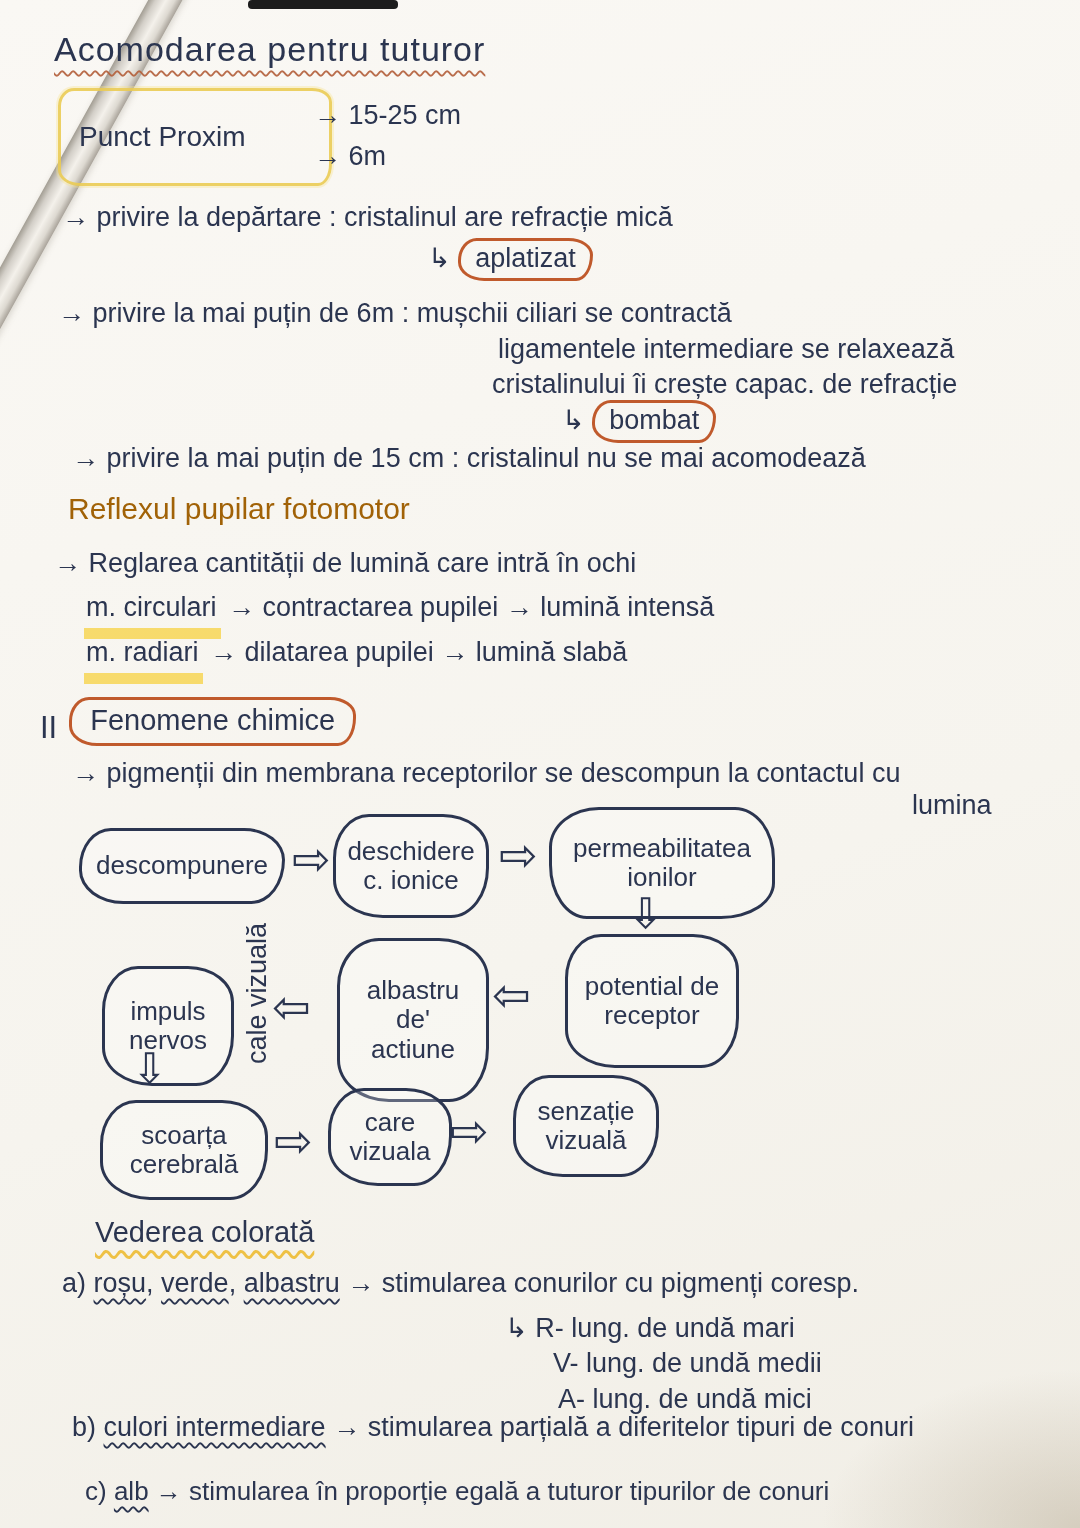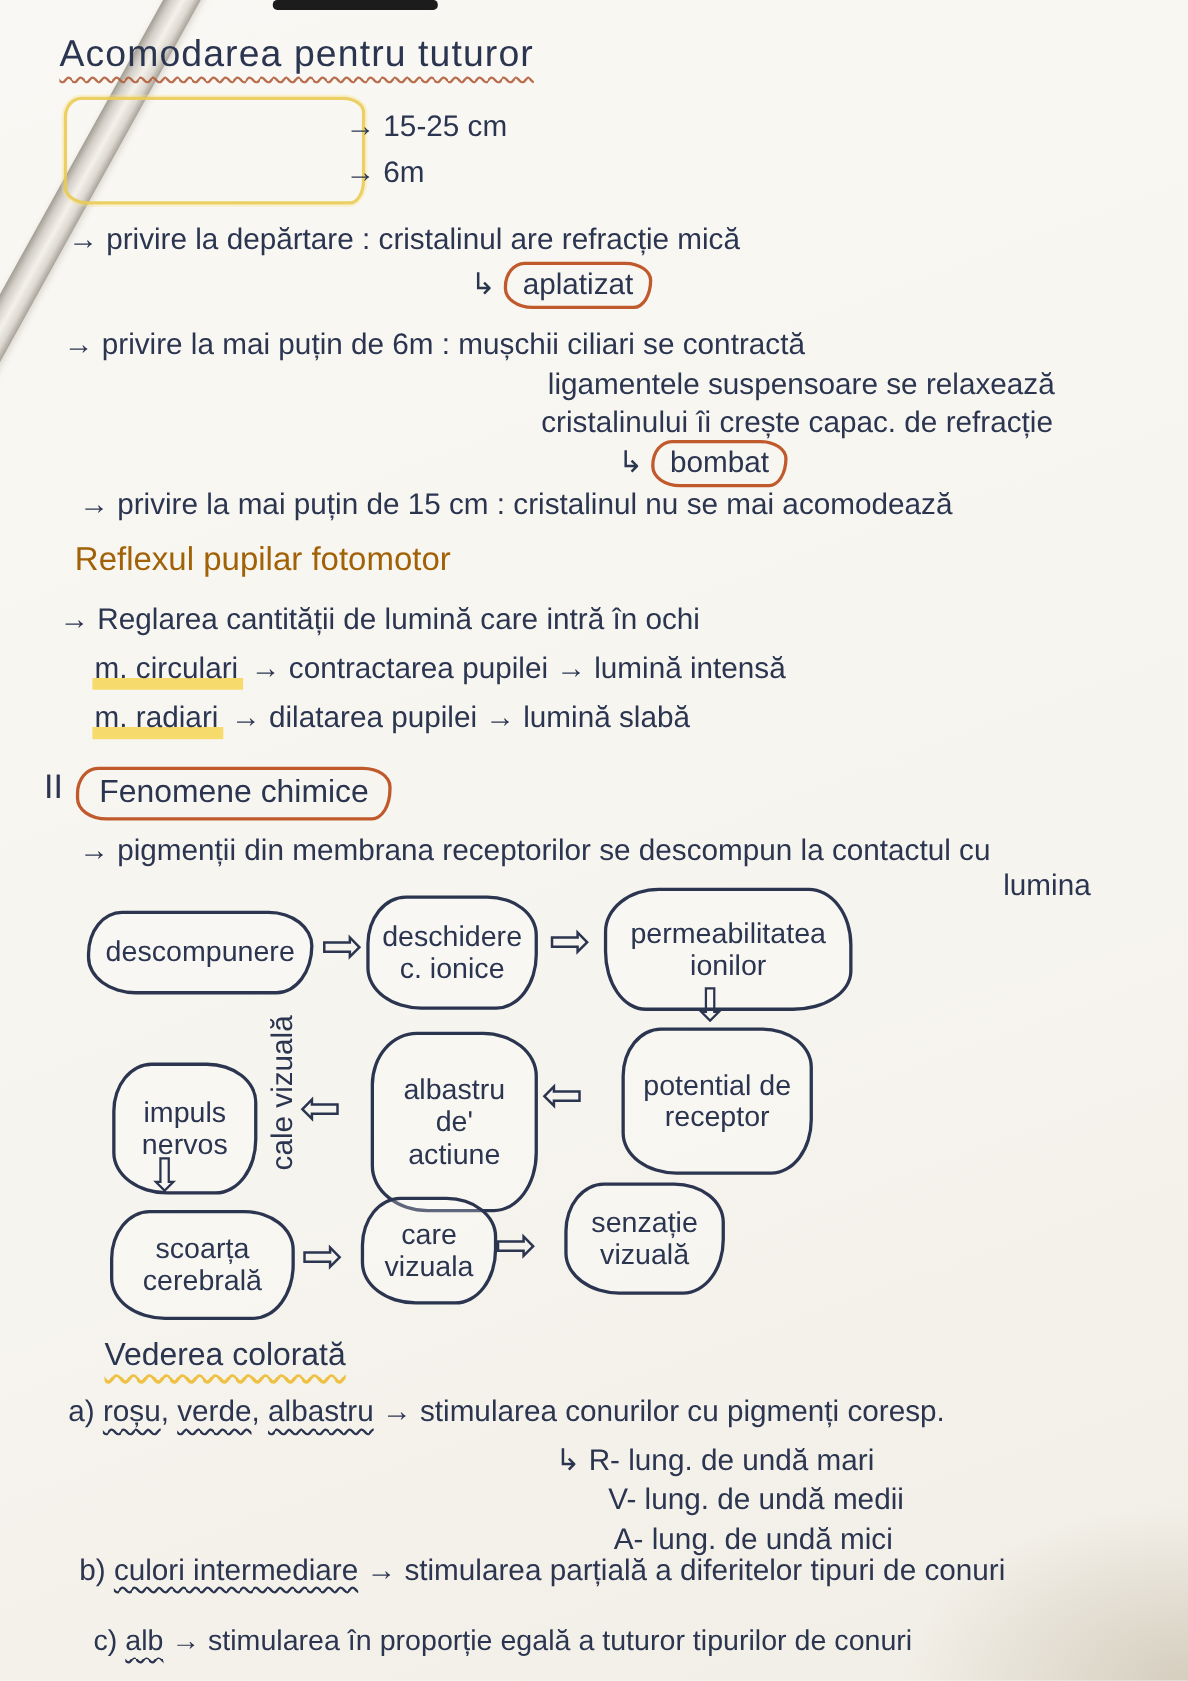--- a/index.html
+++ b/index.html
@@ -45,23 +45,23 @@
   .l-6m{left:58px;top:298px;}
   .l-6m-2{left:498px;top:334px;}
   .l-6m-3{left:492px;top:369px;}
   .l-6m-branch{left:562px;top:400px;}
   .l-15{left:72px;top:443px;}
   .h-reflex{left:68px;top:492px;font-size:30px;}
   .l-regl{left:54px;top:548px;}
   .l-mcirc{left:84px;top:592px;}
   .l-mrad{left:84px;top:637px;}
   .hl{background:linear-gradient(to top,rgba(247,217,101,.95) 0 11px,transparent 11px);
-    padding:0 4px 5px 2px;}
-
-  .sec2{left:40px;top:697px;display:flex;align-items:flex-start;gap:12px;}
+    padding:0 4px 17px 2px;}
+
+  .sec2{left:40px;top:697px;display:flex;align-items:flex-end;gap:12px;}
   .sec2 .numeral{font-size:31px;}
   .cloud-o{display:inline-block;border:3px solid #c05a2c;color:#2b3550;
     border-radius:20px 26px 18px 28px / 24px 18px 28px 20px;padding:2px 14px 4px;}
   .sec2 .cloud-o{font-size:29px;padding:4px 18px 6px;}
 
   .l-pigm{left:72px;top:758px;}
   .l-lumina{left:912px;top:790px;}
 
   .cloud{position:absolute;display:flex;flex-direction:column;align-items:center;justify-content:center;
     border:3px solid #2b3550;font-size:26px;line-height:1.12;text-align:center;
@@ -101,32 +101,33 @@
 </head>
 <body>
 
 <div class="pen"></div>
 <div class="top-edge"></div>
 <div class="corner-shade"></div>
 
 <div class="abs title ink">Acomodarea pentru tuturor</div>
 
 <div class="abs punct-box">
+  <div>Punct Proxim</div>
 </div>
 <div class="abs punct-v1 fs">→  15-25 cm</div>
 <div class="abs punct-v2 fs">→   6m</div>
 
 <div class="abs l-dep fs">→ privire la depărtare : cristalinul are refracție mică</div>
 <div class="abs l-dep-branch fs">
   <span class="glyph">↳</span>
   <span class="cloud-o">aplatizat</span>
 </div>
 
 <div class="abs l-6m fs">→ privire la mai puțin de 6m :  mușchii ciliari se contractă</div>
-<div class="abs l-6m-2 fs">ligamentele suspensoare se relaxează</div>
+<div class="abs l-6m-2 fs">ligamentele intermediare se relaxează</div>
 <div class="abs l-6m-3 fs">cristalinului îi crește capac. de refracție</div>
 <div class="abs l-6m-branch fs">
   <span class="glyph">↳</span>
   <span class="cloud-o">bombat</span>
 </div>
 
 <div class="abs l-15 fs">→ privire la mai puțin de 15 cm : cristalinul nu se mai acomodează</div>
 
 <div class="abs h-reflex orange">Reflexul pupilar fotomotor</div>
 <div class="abs l-regl fs">→ Reglarea cantității de lumină care intră în ochi</div>

